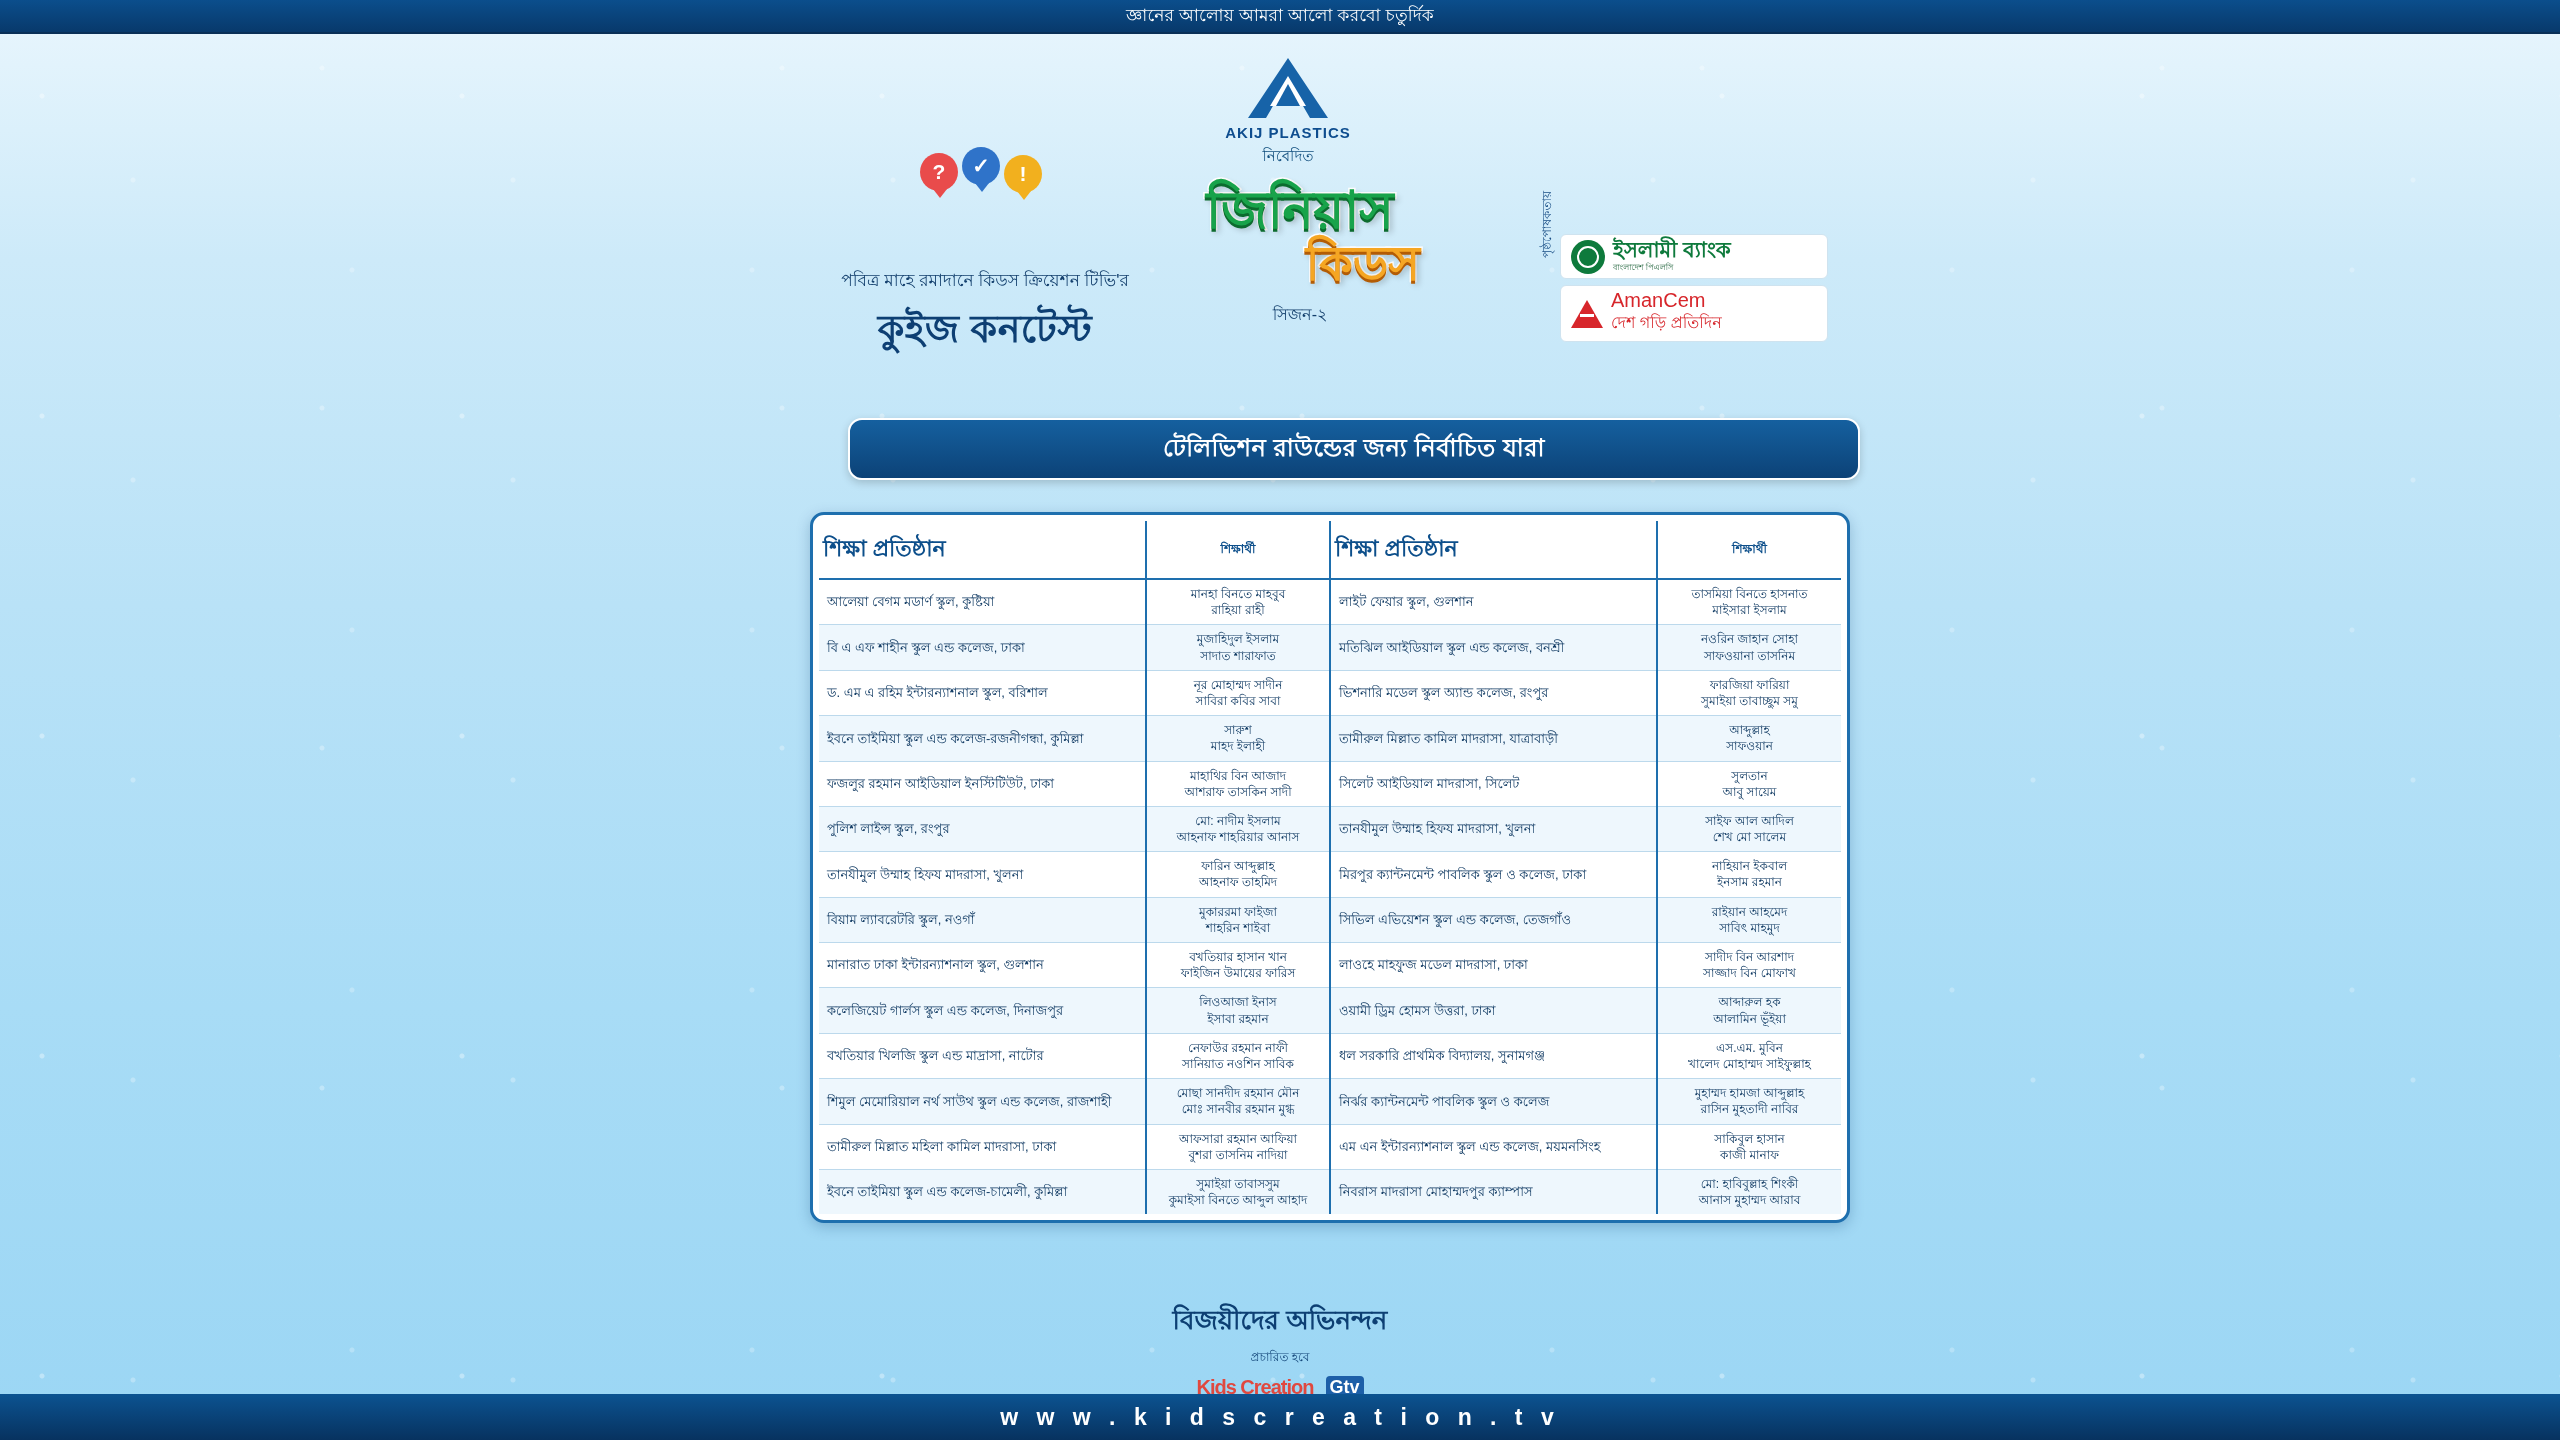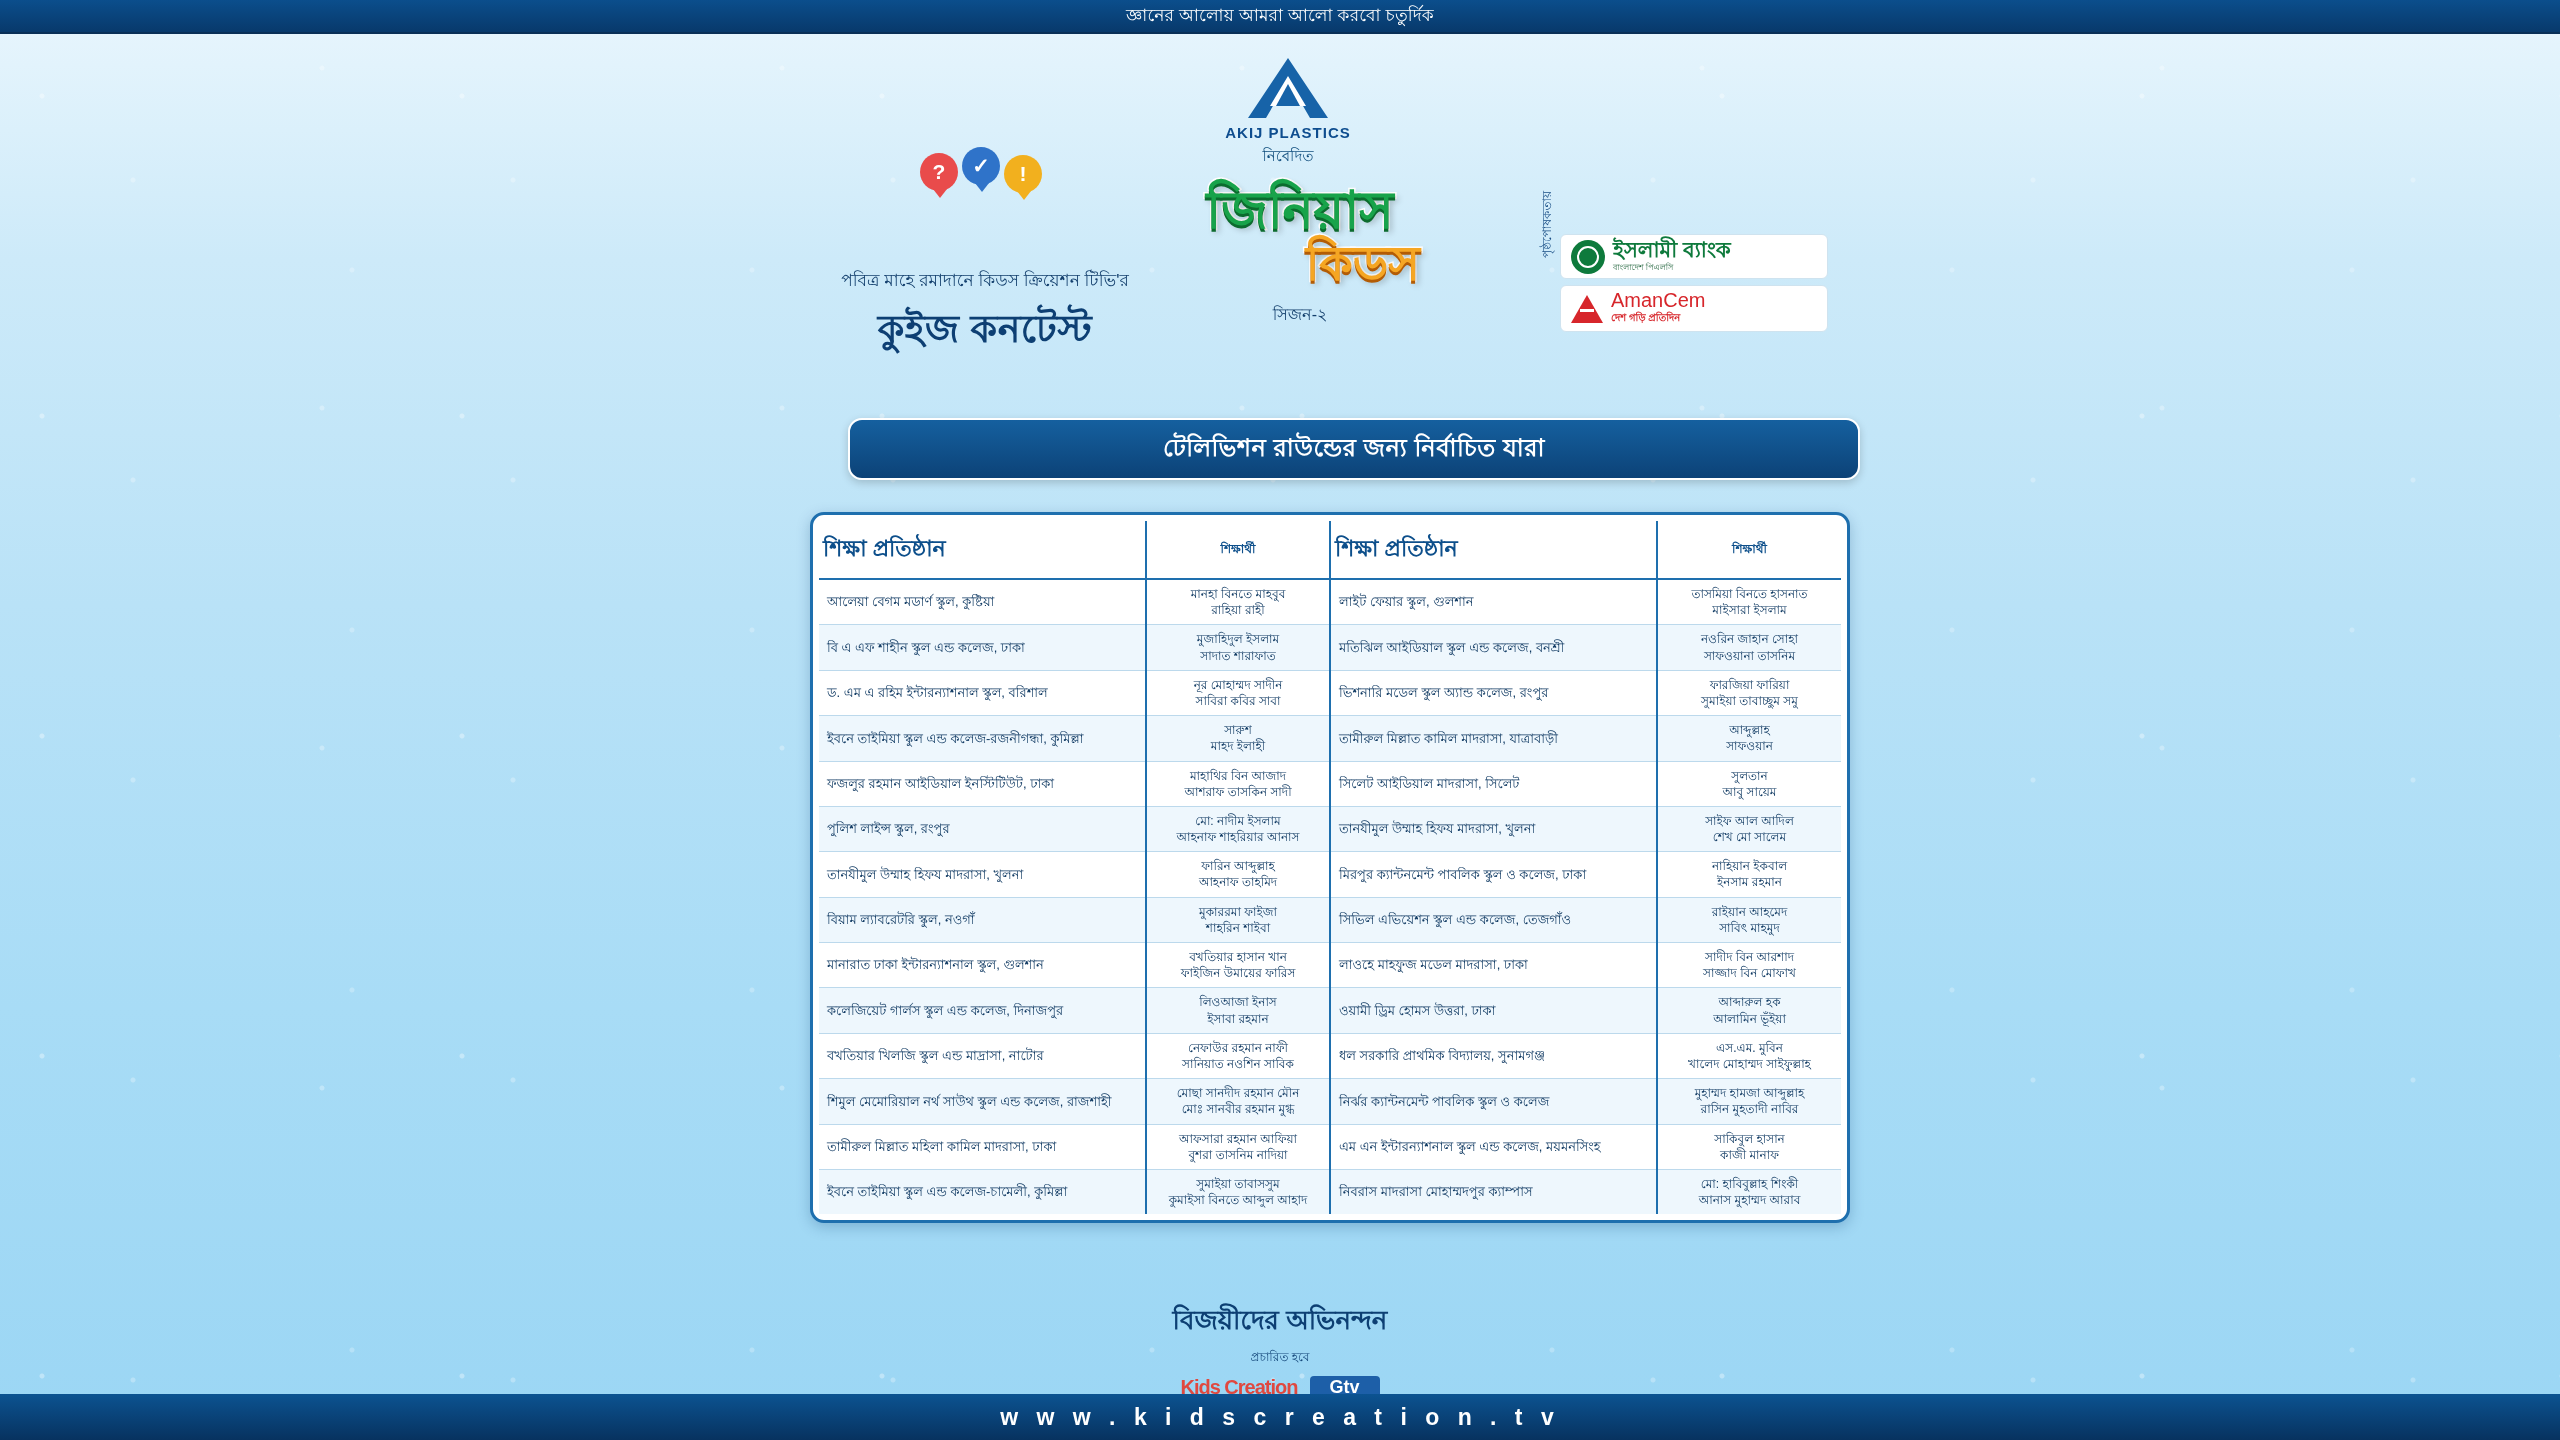--- a/index.html
+++ b/index.html
@@ -106,21 +106,21 @@
   .ib-mark:after { content:""; position:absolute; inset:6px; border:2px solid #fff; border-radius:50%; }
   .ib-text-main { font-size: 21px; font-weight: bold; color: #0e7a3c; line-height: 1.05; }
   .ib-text-sub { font-size: 8px; color: #2a6a44; }
   .aman-card { margin-top: 6px; background:#ffffff; border:1px solid #cfe3ef; border-radius:6px;
                padding: 4px 10px; display:flex; align-items:center; gap:8px; width: 268px; }
   .aman-tri { width:0;height:0;border-left:16px solid transparent;border-right:16px solid transparent;
               border-bottom:28px solid #d7262b; flex:none; position:relative; }
   .aman-tri:after { content:""; position:absolute; left:-7px; top:14px; width:14px; height:3px; background:#fff; }
   .aman-main { font-size: 20px; font-weight: normal; color:#1b1b1b; line-height:1; }
   .aman-main span { color:#d7262b; }
-  .aman-sub { font-size: 10px; color:#d7262b; font-weight:bold; }
+  .aman-sub { font-size: 16px; color:#d7262b; font-weight:normal; }
 
   
   .title-banner {
     position: absolute; top: 418px; left: 848px; width: 1012px; height: 62px;
     background: linear-gradient(180deg, #15609f 0%, #0c4277 100%);
     border: 2px solid #ffffff;
     border-radius: 14px;
     box-shadow: 0 3px 8px rgba(0,0,0,.18);
     display: flex; align-items: center; justify-content: center;
   }
@@ -160,21 +160,21 @@
   .c-student { width: 18%; text-align: center; font-size: 12px; }
   .zebra-a { background: #ffffff; }
   .zebra-b { background: #eef7fd; }
 
   
   .congrats { position: absolute; top: 1300px; left: 0; width: 2560px; text-align: center; }
   .congrats-title { font-size: 26px; font-weight: bold; color: #0d3f73; }
   .congrats-sub { font-size: 12px; color: #17497c; margin-top: 4px; }
   .chan-row { margin-top: 8px; display: flex; gap: 12px; align-items: center; justify-content: center; }
   .chan-kc { font-size: 20px; font-weight: bold; color:#e0483f; letter-spacing:-1px; }
-  .chan-gtv { background:#1d5fa8; color:#fff; font-size: 18px; font-weight:bold; padding: 1px 20px; border-radius: 4px; }
+  .chan-gtv { background:#1d5fa8; color:#fff; font-size: 18px; font-weight:bold; padding: 1px 4px; border-radius: 4px; }
   .airtime { font-size: 11px; color:#14477a; margin-top: 6px; }
 </style>
 </head>
 <body>
 
 <div class="bg-pattern"></div>
 
 <div class="top-bar">
   <span>জ্ঞানের আলোয় আমরা আলো করবো চতুর্দিক</span>
 </div>

